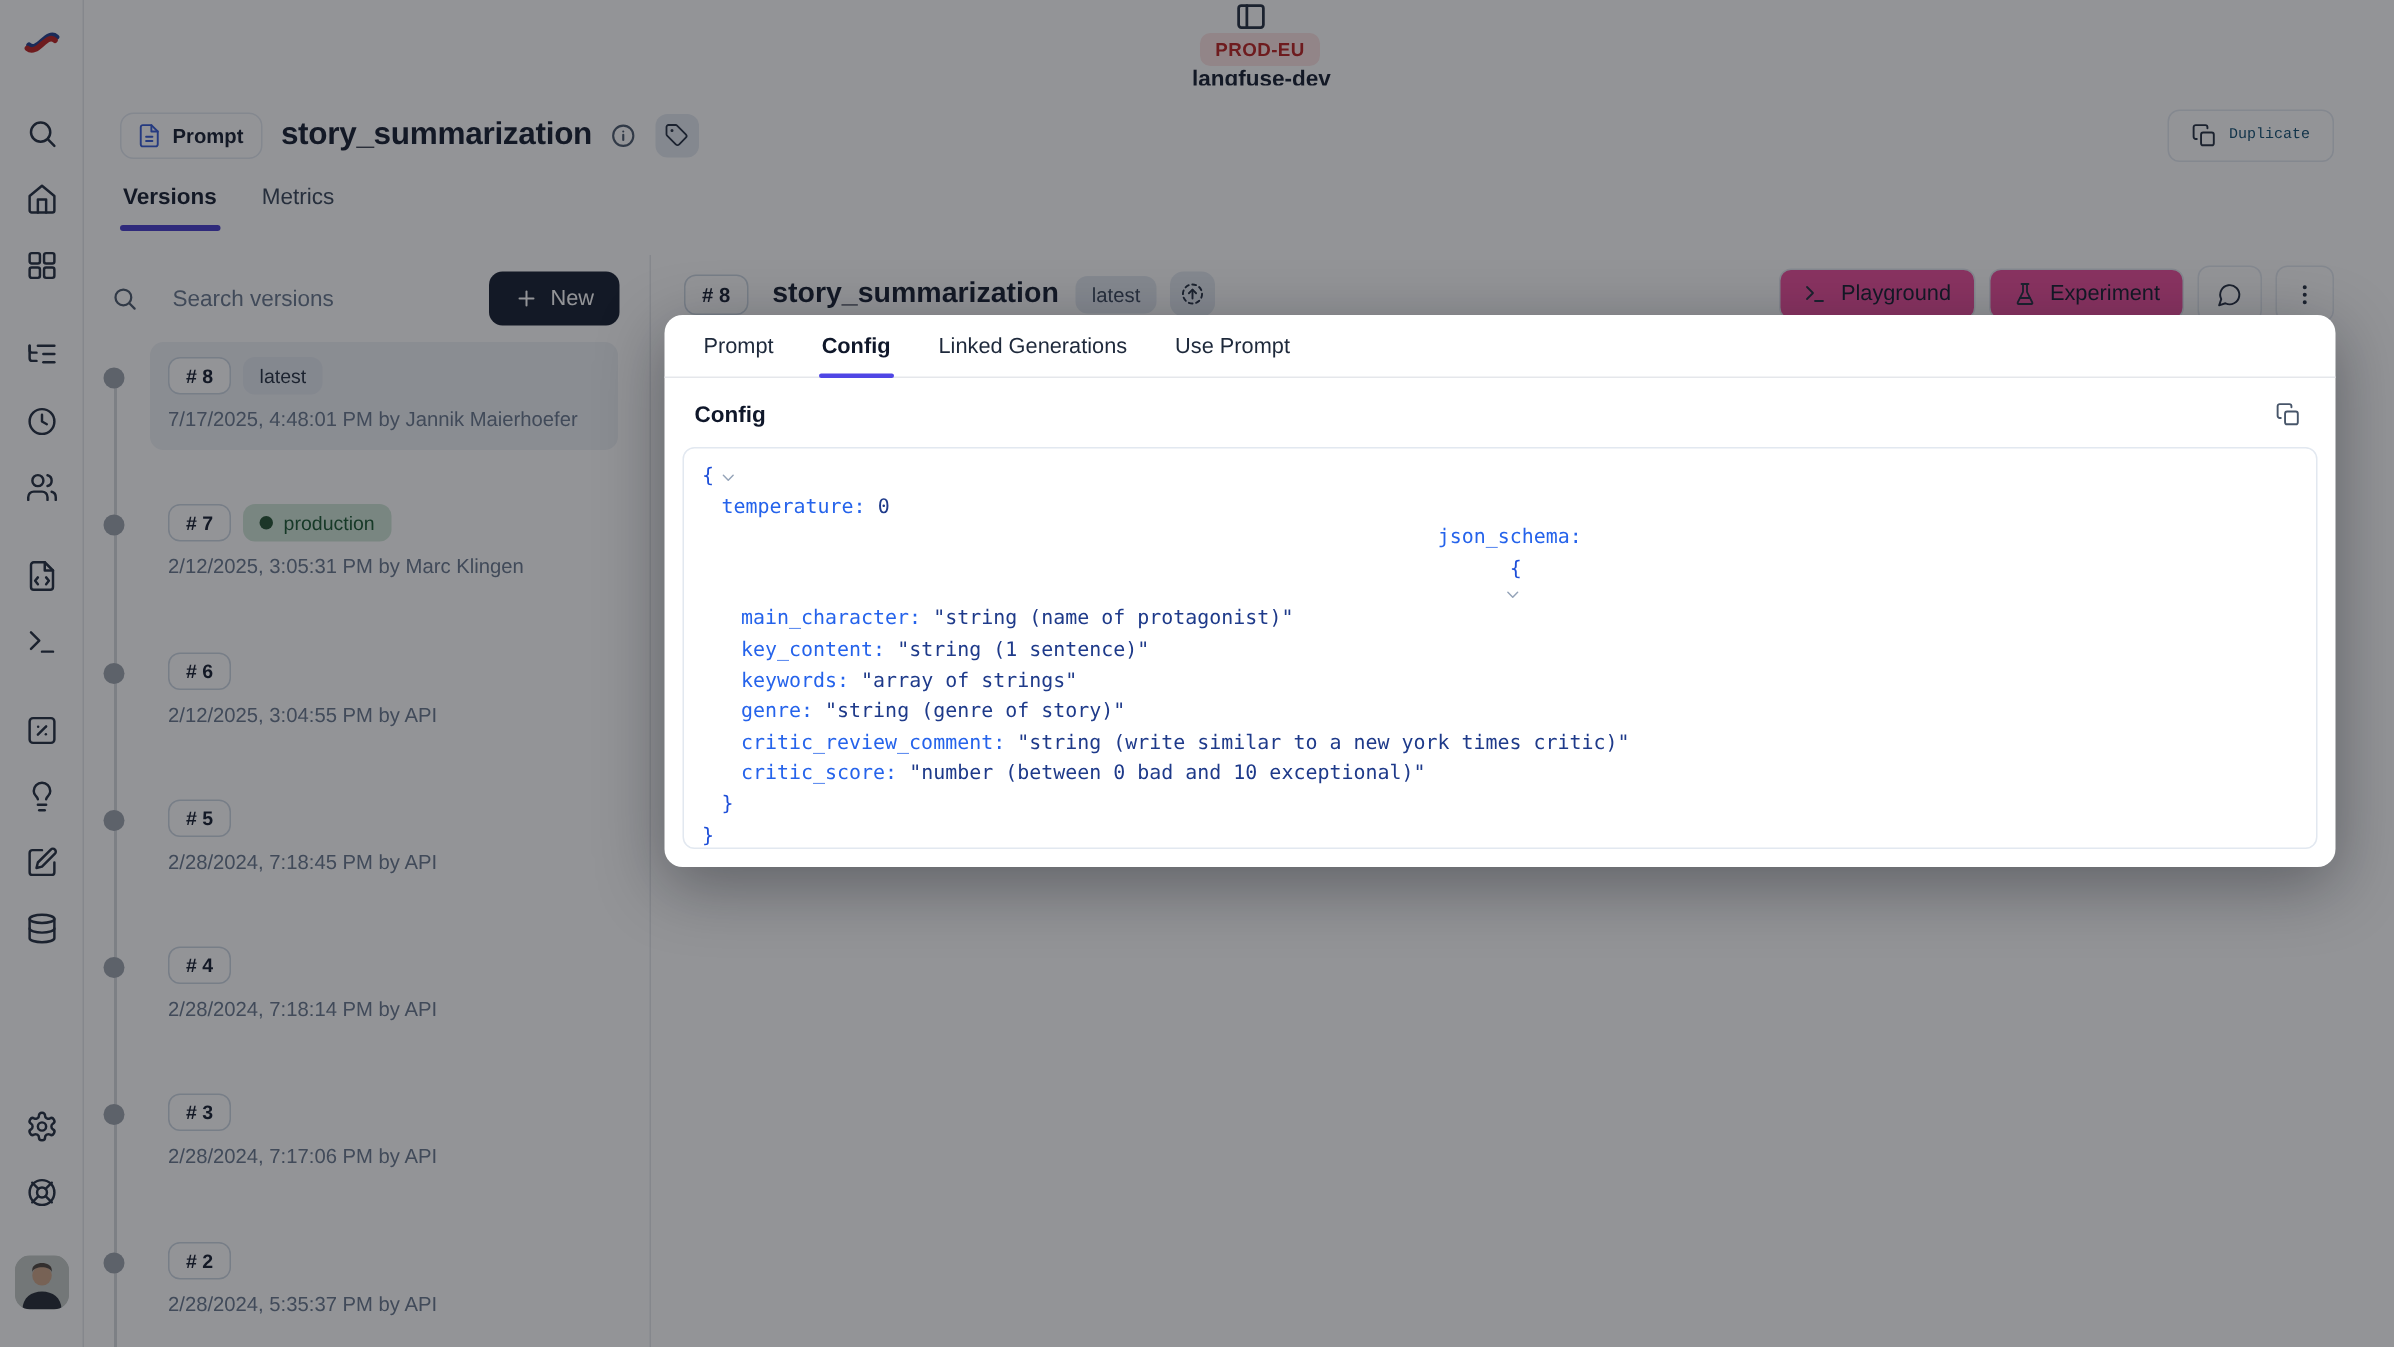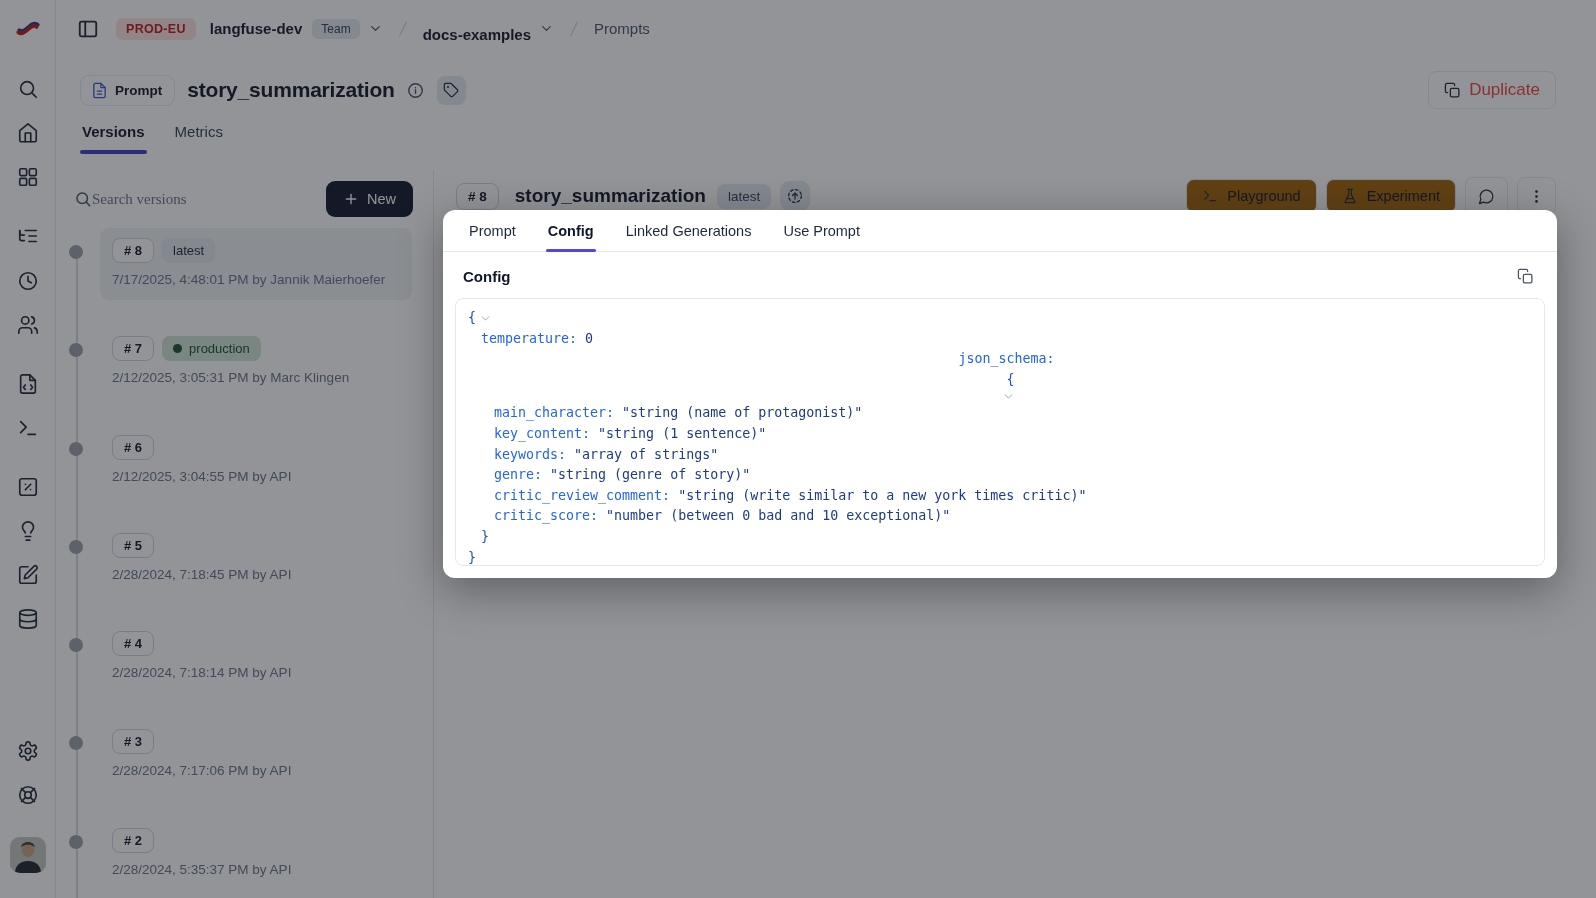--- a/index.html
+++ b/index.html
@@ -10,21 +10,21 @@
   svg.ic { display:block; fill:none; stroke:currentColor; stroke-width:1.8; stroke-linecap:round; stroke-linejoin:round; }
 
   
   .rail { position:absolute; left:0; top:0; width:56px; height:898px; background:#fff; border-right:1px solid #e5e7eb; z-index:10; }
   .rail-logo { position:absolute; left:14px; top:16px; width:28px; height:26px; }
   .rail-btn { position:absolute; left:17px; width:22px; height:22px; background:none; border:none; color:#1e293b; cursor:pointer; padding:0; }
   .rail-btn svg.ic { width:22px; height:22px; }
   .rail-avatar { position:absolute; left:10px; top:837px; width:36px; height:36px; border-radius:10px; overflow:hidden; cursor:pointer; border:none; padding:0; background:#c7cdc9; }
 
   
-  .topbar { position:absolute; left:56px; top:0; width:1540px; height:57px; background:#fff; display:flex; align-items:center; padding-left:16px; z-index:5; }
+  .topbar { position:absolute; left:56px; top:0; width:1540px; height:57px; background:#fff; display:flex; align-items:center; padding-left:16px; z-index:5;flex-direction:column; }
   .tb-toggle { width:32px; height:32px; border:none; background:none; color:#1e293b; cursor:pointer; display:flex; align-items:center; justify-content:center; }
   .tb-toggle svg.ic { width:22px; height:22px; stroke-width:2; }
   .env-badge { margin-left:12px; background:#fee2e2; color:#b91c1c; font-size:12.5px; font-weight:600; letter-spacing:.3px; padding:4px 10px; border-radius:7px; }
   .tb-org { margin-left:14px; font-size:15px; font-weight:600; color:#0f172a; }
   .tb-type { margin-left:10px; background:#e2e8f0; color:#334155; font-size:12px; font-weight:500; padding:3px 9px; border-radius:6px; }
   .tb-chev { margin-left:8px; color:#475569; }
   .tb-chev svg.ic { width:15px; height:15px; stroke-width:2; }
   .tb-slash { margin:0 10px; color:#cbd5e1; }
   .tb-slash svg.ic { width:20px; height:20px; stroke-width:1.4; }
   .tb-project { font-size:15px; font-weight:600; color:#0f172a;margin-top:12px; }
@@ -34,33 +34,33 @@
   .page-head { position:absolute; left:56px; top:57px; width:1540px; height:113px; background:#fff; z-index:5; }
   .ph-row { position:absolute; left:24px; top:14px; right:40px; height:38px; display:flex; align-items:center; }
   .type-badge { display:flex; align-items:center; gap:7px; border:1px solid #e2e8f0; background:#fff; border-radius:9px; padding:6px 12px 6px 10px; font-size:13.5px; font-weight:600; color:#0f172a; }
   .type-badge .doc { color:#3056d3; }
   .type-badge svg.ic { width:17px; height:17px; }
   .ph-title { margin-left:12px; font-size:21px; font-weight:700; color:#0f172a; letter-spacing:-.2px; }
   .ph-info { margin-left:12px; width:22px; height:22px; border:none; background:none; color:#475569; cursor:pointer; }
   .ph-info svg.ic { width:17px; height:17px; stroke-width:2; }
   .ph-tag { margin-left:8px; width:29px; height:29px; border:none; border-radius:8px; background:#e2e8f0; color:#1e293b; cursor:pointer; display:flex; align-items:center; justify-content:center; }
   .ph-tag svg.ic { width:16px; height:16px; }
-  .dup-btn { margin-left:auto; display:flex; align-items:center; gap:8px; border:1px solid #e2e8f0; background:#fff; border-radius:8px; padding:8px 15px; font-size:17px; font-weight:500; color:#ef4444; cursor:pointer; font-family:Liberation Sans, sans-serif; }
+  .dup-btn { margin-left:auto; display:flex; align-items:center; gap:8px; border:1px solid #e2e8f0; background:#fff; border-radius:8px; padding:8px 15px; font-size:10px; font-weight:500; color:#0c4a6e; cursor:pointer; font-family:Liberation Mono, monospace; }
   .dup-btn svg.ic { width:17px; height:17px; color:#1e293b; }
   .page-tabs { position:absolute; left:24px; top:62px; display:flex; gap:26px; }
   .ptab { position:relative; padding:4px 2px 14px; font-size:15px; font-weight:500; color:#334155; cursor:pointer; }
   .ptab.active { font-weight:700; color:#0f172a; }
   .ptab.active::after { content:""; position:absolute; left:0; right:0; bottom:0; height:4px; border-radius:2px; background:#4338ca; }
 
   
   .vpanel { position:absolute; left:56px; top:170px; width:377px; height:728px; background:#fff; z-index:5; }
   .vsearch { position:absolute; left:0; top:0; width:377px; height:58px; display:flex; align-items:center; }
   .vsearch .mag { margin-left:18px; color:#475569; }
   .vsearch .mag svg.ic { width:18px; height:18px; stroke-width:2; }
-  .vsearch input { margin-left:0; flex:1; border:none; outline:none; background:transparent; font-size:15px; color:#0f172a; font-family:Liberation Serif, serif; }
+  .vsearch input { margin-left:23px; flex:1; border:none; outline:none; background:transparent; font-size:15px; color:#0f172a; font-family:Liberation Sans, sans-serif; }
   .vsearch input::placeholder { color:#64748b; }
   .new-btn { margin-right:20px; display:flex; align-items:center; gap:8px; background:#0f172a; color:#fff; border:none; border-radius:9px; padding:10px 17px; font-size:14.5px; font-weight:500; cursor:pointer; font-family:inherit; }
   .new-btn svg.ic { width:16px; height:16px; stroke-width:2; }
   .vtimeline { position:absolute; left:20px; top:78px; width:2px; height:650px; background:#d6dade; }
   .vlist { position:absolute; left:44px; top:58px; width:312px; }
   .vitem { position:relative; border-radius:9px; padding:10px 12px; margin-bottom:26px; cursor:pointer; }
   .vitem.selected { background:#eef1f5; }
   .vitem::before { content:""; position:absolute; left:-31px; top:17px; width:14px; height:14px; border-radius:50%; background:#9aa1ab; }
   .vrow { display:flex; align-items:center; gap:8px; }
   .vnum { border:1px solid #cbd5e1; background:#fff; border-radius:8px; padding:4px 11px; font-size:13px; font-weight:600; color:#0f172a; }
@@ -72,21 +72,21 @@
 
   
   .detail { position:absolute; left:433px; top:170px; width:1163px; height:728px; background:#fff; border-left:1px solid #e5e7eb; z-index:5; }
   .d-head { position:absolute; left:22px; top:6px; right:40px; height:40px; display:flex; align-items:center; }
   .d-num { border:1px solid #cbd5e1; background:#fff; border-radius:8px; padding:5px 11px; font-size:13.5px; font-weight:600; color:#0f172a; }
   .d-title { margin-left:16px; font-size:19px; font-weight:700; color:#0f172a; }
   .d-latest { margin-left:11px; background:#e2e8f0; color:#334155; border-radius:8px; padding:5px 11px; font-size:13.5px; font-weight:500; }
   .d-promote { margin-left:9px; width:30px; height:30px; border:none; border-radius:9px; background:#e2e8f0; color:#1e293b; cursor:pointer; display:flex; align-items:center; justify-content:center; }
   .d-promote svg.ic { width:18px; height:18px; stroke-width:1.7; }
   .d-actions { margin-left:auto; display:flex; align-items:center; gap:9px; }
-  .act-btn { display:flex; align-items:center; gap:9px; border:1px solid #e2e8f0; background:#a16207; border-radius:8px; padding:8px 15px; font-size:14.5px; font-weight:500; color:#0f172a; cursor:pointer; font-family:inherit; }
+  .act-btn { display:flex; align-items:center; gap:9px; border:1px solid #e2e8f0; background:#ec4899; border-radius:8px; padding:8px 15px; font-size:14.5px; font-weight:500; color:#0f172a; cursor:pointer; font-family:inherit; }
   .act-btn svg.ic { width:16px; height:16px; color:#1e293b; }
   .icon-btn { border:1px solid #e2e8f0; background:#fff; border-radius:8px; width:43px; height:38px; color:#1e293b; cursor:pointer; display:flex; align-items:center; justify-content:center; }
   .icon-btn svg.ic { width:17px; height:17px; }
   .icon-btn.slim { width:39px; }
 
   
   .overlay { position:absolute; inset:0; background:rgba(25,28,34,.47); z-index:40; }
   .card { position:absolute; left:443px; top:210px; width:1114px; height:368px; background:#fff; border-radius:12px; box-shadow:0 12px 44px rgba(10,14,22,.38); z-index:50; }
   .card-tabs { display:flex; gap:28px; padding:0 24px; border-bottom:1px solid #e5e7eb; }
   .ctab { position:relative; padding:13px 2px 12px; font-size:14.5px; font-weight:500; color:#1e293b; cursor:pointer; }

